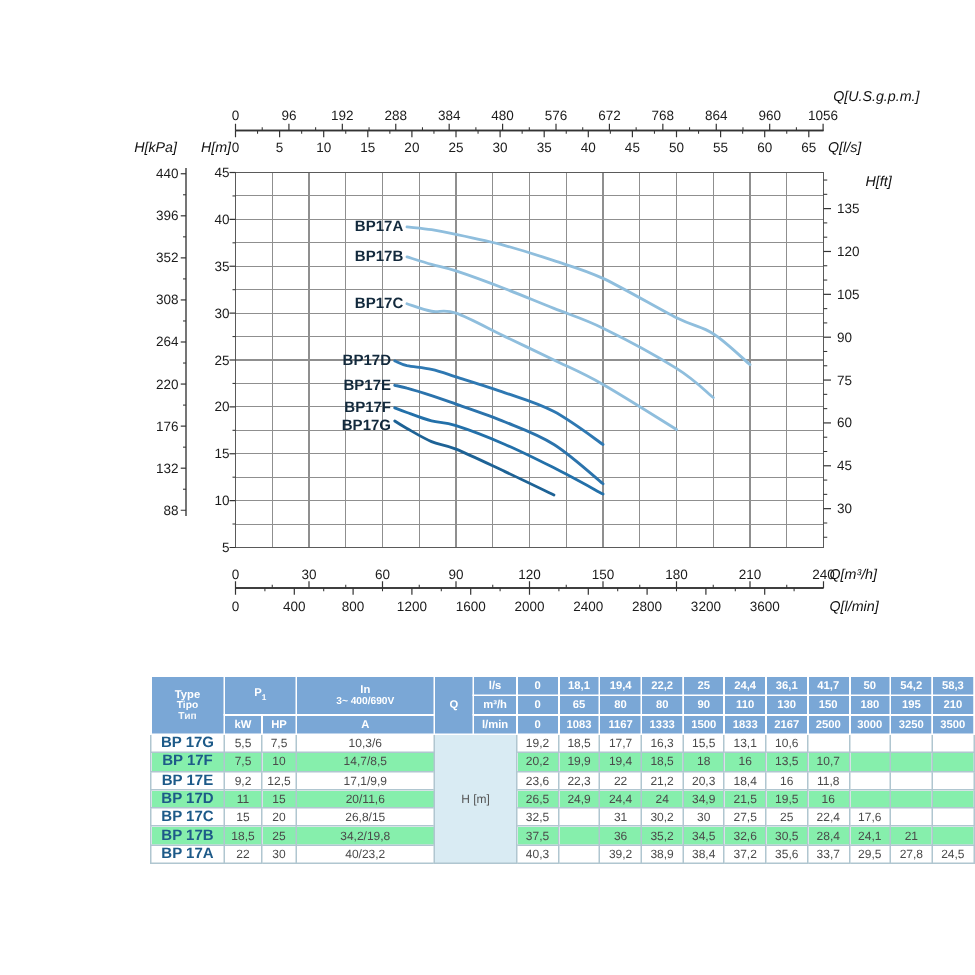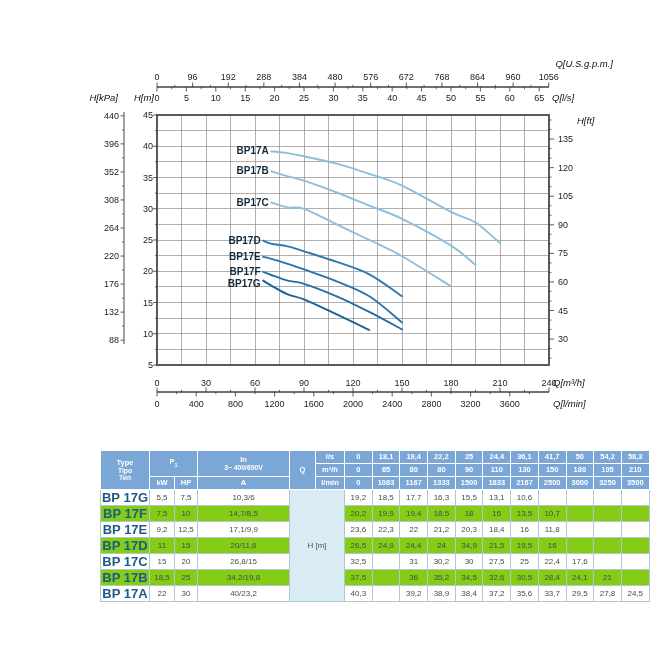--- a/index.html
+++ b/index.html
@@ -9,22 +9,22 @@
   .ticklbl{font-size:9px;fill:#1b1b1b;font-family:"Liberation Sans",sans-serif;}
   .ttl{font-size:9.5px;font-style:italic;fill:#111;font-family:"Liberation Sans",sans-serif;}
   .curvelbl{font-size:10px;font-weight:bold;fill:#12293c;font-family:"Liberation Sans",sans-serif;}
   #specs{position:absolute;left:68px;top:450px;padding-left:32px;}
   table{border-collapse:collapse;table-layout:fixed;width:549px;font-family:"Liberation Sans",sans-serif;}
   th,td{padding:0;margin:0;text-align:center;vertical-align:middle;white-space:nowrap;overflow:hidden;}
   th.hdr{background:#7aa7d6;color:#ffffff;font-weight:bold;font-size:7.5px;border:1px solid #ffffff;height:12px;line-height:1.05;}
   th.hdr .small3{display:block;font-size:6.8px;opacity:.9;font-weight:bold;}
   th.hdr .l2{display:block;font-size:6.8px;}
   tbody td{font-size:8px;color:#4a4a4a;border:1px solid #b0c6d0;height:11.3px;background:#fff;}
-  tbody tr.alt td{background:#84cc16;}
-  td.type{font-weight:bold;color:#1d5a88;font-size:13px;text-align:center;}
+  tbody tr.alt td{background:#86efac;}
+  td.type{font-weight:bold;color:#1d5a88;font-size:10px;text-align:center;}
   td.hcell{background:#d9ebf3 !important;color:#555;font-size:8px;}
   sub{font-size:5.5px;}
 </style>
 </head>
 <body>
 
 <div id="page">
 
   <svg id="chart-svg" width="650" height="445" viewBox="0 0 650 445">
     <g id="grid-g" shape-rendering="crispEdges">

